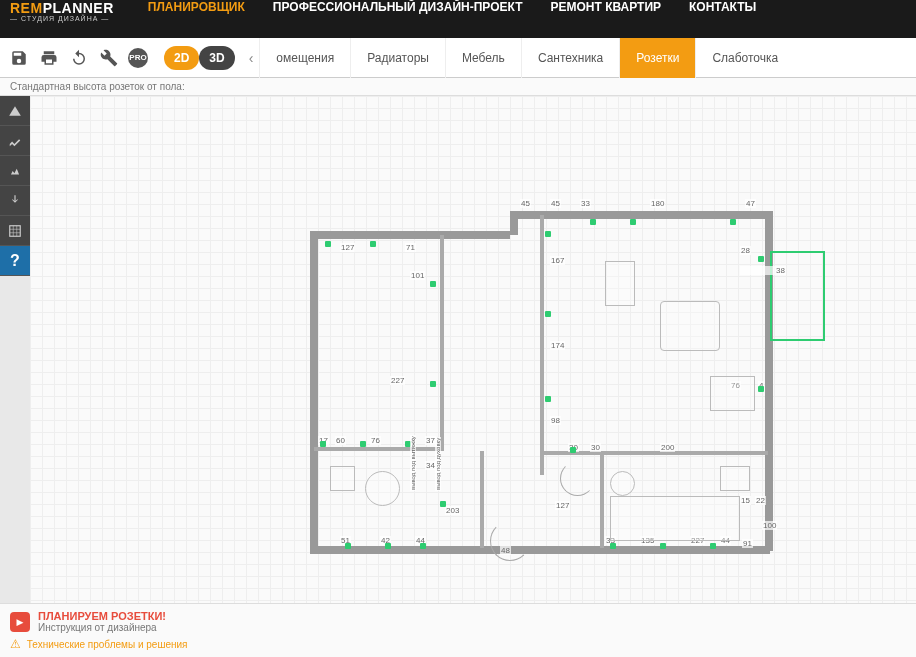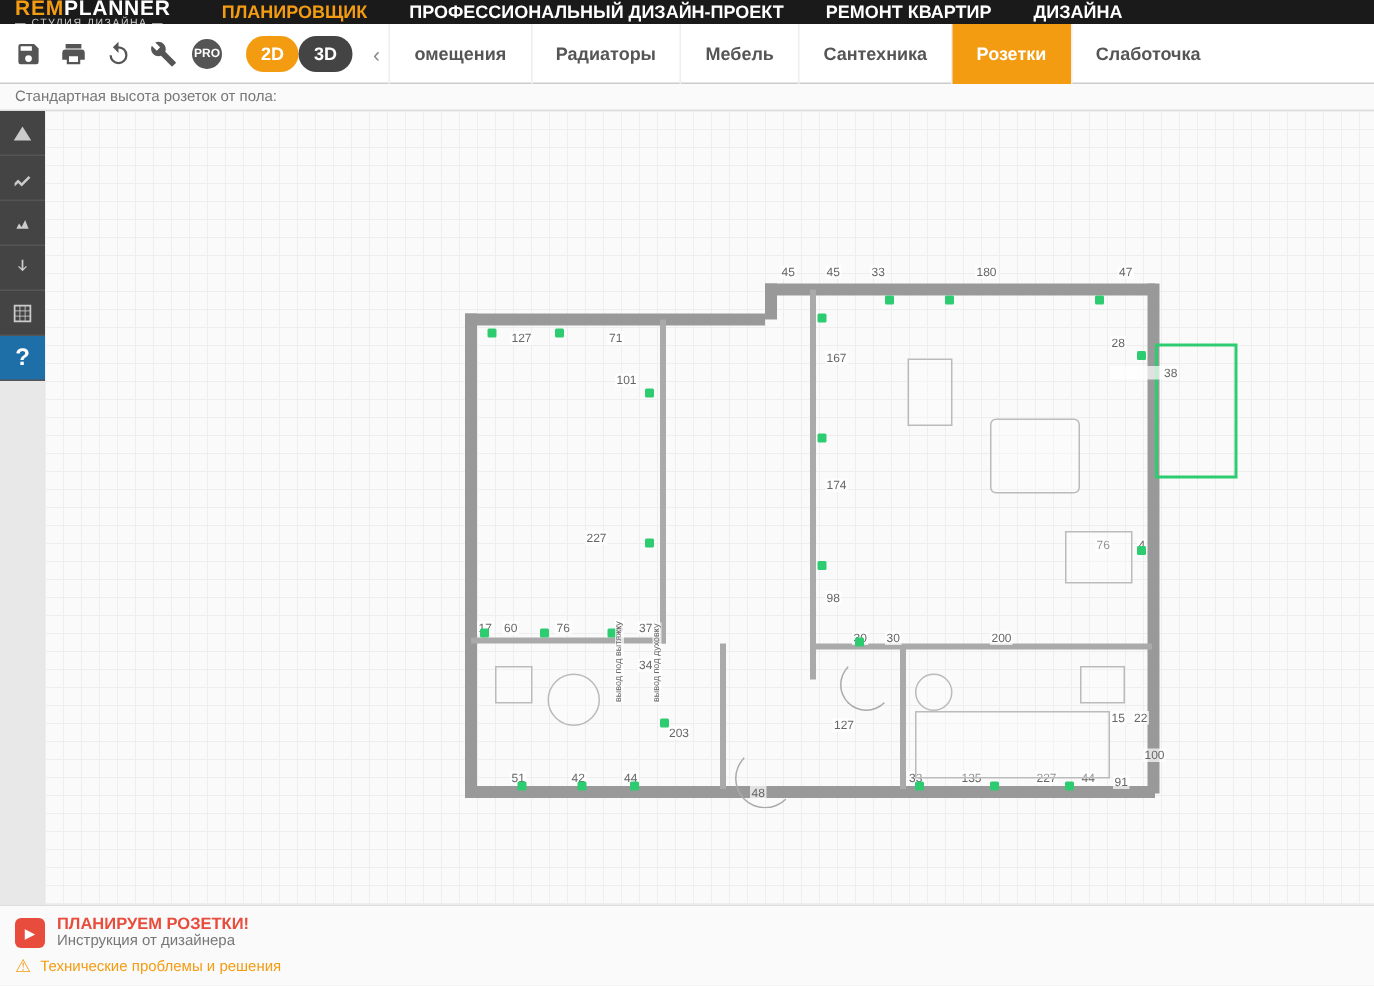--- a/index.html
+++ b/index.html
@@ -1,38 +1,38 @@
 <!DOCTYPE html>
 <html><head>
 <meta charset="utf-8">
 <style>
   * { box-sizing: border-box; margin: 0; padding: 0; }
   body { font-family: Arial, sans-serif; font-size: 13px; background: #e8e8e8; width: 916px; height: 657px; overflow: hidden; position: relative; }
   
   
-  .topnav { background: #1a1a1a; height: 16px; display: flex; align-items: center; padding: 0 10px; }
+  .topnav { background: #1a1a1a; height: 38px; display: flex; align-items: flex-start; padding: 0 10px; }
   .logo { font-weight: bold; font-size: 14px; letter-spacing: 0.5px; margin-right: 20px; }
   .logo .rem { color: #f39c12; }
   .logo .planner { color: #fff; }
   .logo-sub { font-size: 7px; color: #ccc; letter-spacing: 1px; display: block; line-height: 6px; }
   .topnav-item { color: #fff; font-size: 12px; font-weight: bold; margin: 0 14px; cursor: pointer; }
   .topnav-item.active { color: #f39c12; }
   
   
   .toolbar { background: #fff; height: 40px; display: flex; align-items: center; border-bottom: 1px solid #ccc; position: relative; }
   .tool-icons { display: flex; align-items: center; padding: 0 8px; gap: 8px; }
   .tool-icon { width: 22px; height: 22px; display: flex; align-items: center; justify-content: center; cursor: pointer; color: #555; }
   .tool-icon svg { width: 18px; height: 18px; }
   .pro-badge { background: #555; color: #fff; font-size: 8px; font-weight: bold; border-radius: 50%; width: 20px; height: 20px; display: flex; align-items: center; justify-content: center; }
   .view-toggle { display: flex; margin: 0 8px; }
   .view-btn { padding: 5px 10px; font-size: 12px; font-weight: bold; border-radius: 12px; cursor: pointer; }
   .view-btn.active { background: #f39c12; color: #fff; }
   .view-btn.inactive { background: #444; color: #fff; }
   .chevron { font-size: 14px; color: #888; margin: 0 6px; cursor: pointer; }
-  .category-tabs { display: flex; flex: 1; font-weight: bold; }
+  .category-tabs { display: flex; flex: 1; }
   .cat-tab { padding: 0 16px; height: 40px; display: flex; align-items: center; font-size: 12px; color: #555; cursor: pointer; border-left: 1px solid #eee; }
   .cat-tab.active { background: #f39c12; color: #fff; }
   
   
   .status-text { font-size: 10px; color: #777; padding: 3px 10px; background: #fafafa; border-bottom: 1px solid #ddd; }
   
   
   .main { position: relative; height: 540px; }
   .canvas { position: absolute; left: 30px; top: 0; right: 0; bottom: 0; background: #fafafa; 
     background-image: linear-gradient(#eee 1px, transparent 1px), linear-gradient(90deg, #eee 1px, transparent 1px);
@@ -72,21 +72,21 @@
 <body>
 
 <div class="topnav">
   <div>
     <span class="logo"><span class="rem">REM</span><span class="planner">PLANNER</span></span>
     <span class="logo-sub">— СТУДИЯ ДИЗАЙНА —</span>
   </div>
   <span class="topnav-item active">ПЛАНИРОВЩИК</span>
   <span class="topnav-item">ПРОФЕССИОНАЛЬНЫЙ ДИЗАЙН-ПРОЕКТ</span>
   <span class="topnav-item">РЕМОНТ КВАРТИР</span>
-  <span class="topnav-item">ДИЗАЙНА</span>
+  <span class="topnav-item">КОНТАКТЫ</span>
 </div>
 
 <div class="toolbar">
   <div class="tool-icons">
     <div class="tool-icon">
         <svg viewBox="0 0 24 24">
           <path fill="currentColor" d="M17 3H5a2 2 0 00-2 2v14a2 2 0 002 2h14a2 2 0 002-2V7l-4-4zM12 19a3 3 0 110-6 3 3 0 010 6zM15 9H5V5h10v4z"></path>
         </svg>
       </div>
     <div class="tool-icon">

